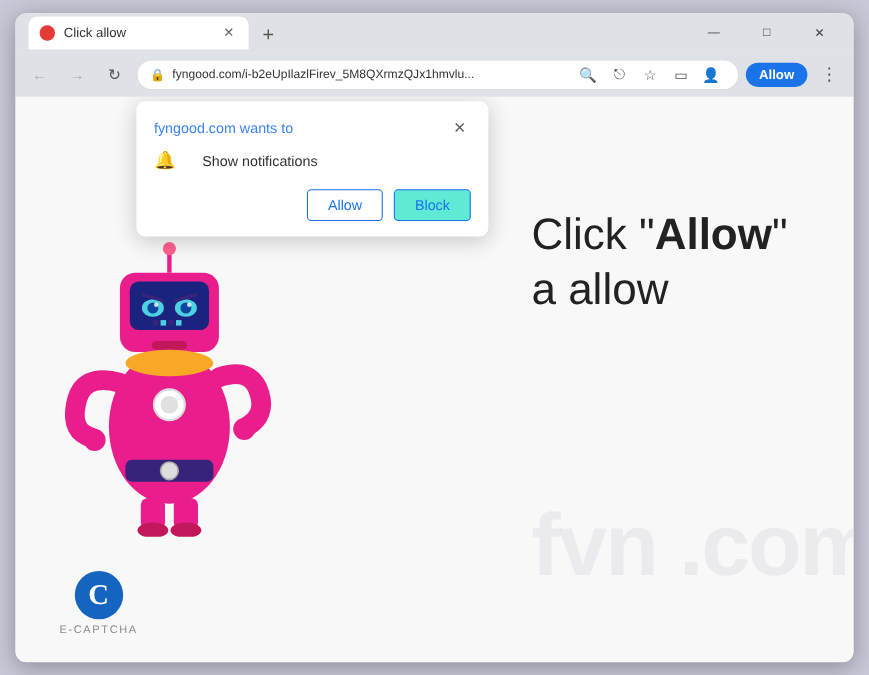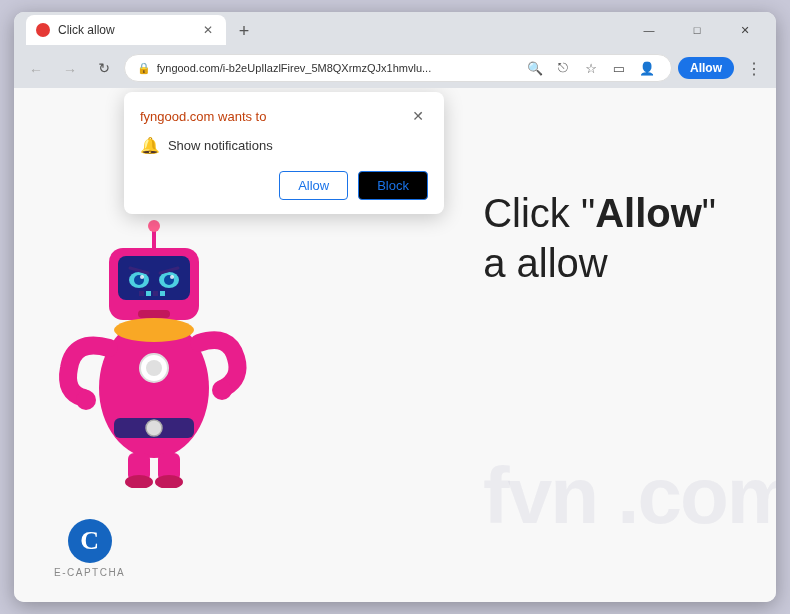--- a/index.html
+++ b/index.html
@@ -314,21 +314,21 @@
 
     .popup-header {
       display: flex;
       align-items: center;
       justify-content: space-between;
       margin-bottom: 10px;
     }
 
     .popup-title {
       font-size: 13px;
-      color: #c2410c;
+      color: #3b82f6;
     }
 
     .popup-close {
       width: 20px;
       height: 20px;
       border: none;
       background: transparent;
       cursor: pointer;
       font-size: 14px;
       color: #666;
@@ -346,20 +346,21 @@
     }
 
     .bell-icon {
       font-size: 16px;
       color: #555;
     }
 
     .notification-label {
       font-size: 13px;
       color: #333;
+      margin-left: 16px;
     }
 
     .popup-buttons {
       display: flex;
       gap: 10px;
       justify-content: flex-end;
     }
 
     .btn-allow {
       padding: 6px 18px;
@@ -368,21 +369,21 @@
       color: #1a73e8;
       border-radius: 4px;
       font-size: 13px;
       cursor: pointer;
       font-weight: 500;
     }
 
     .btn-block {
       padding: 6px 18px;
       border: 1.5px solid #1a73e8;
-      background: #000000;
+      background: #5eead4;
       color: #1a73e8;
       border-radius: 4px;
       font-size: 13px;
       cursor: pointer;
       font-weight: 500;
     }
   </style>
 </head>
 <body>
 

